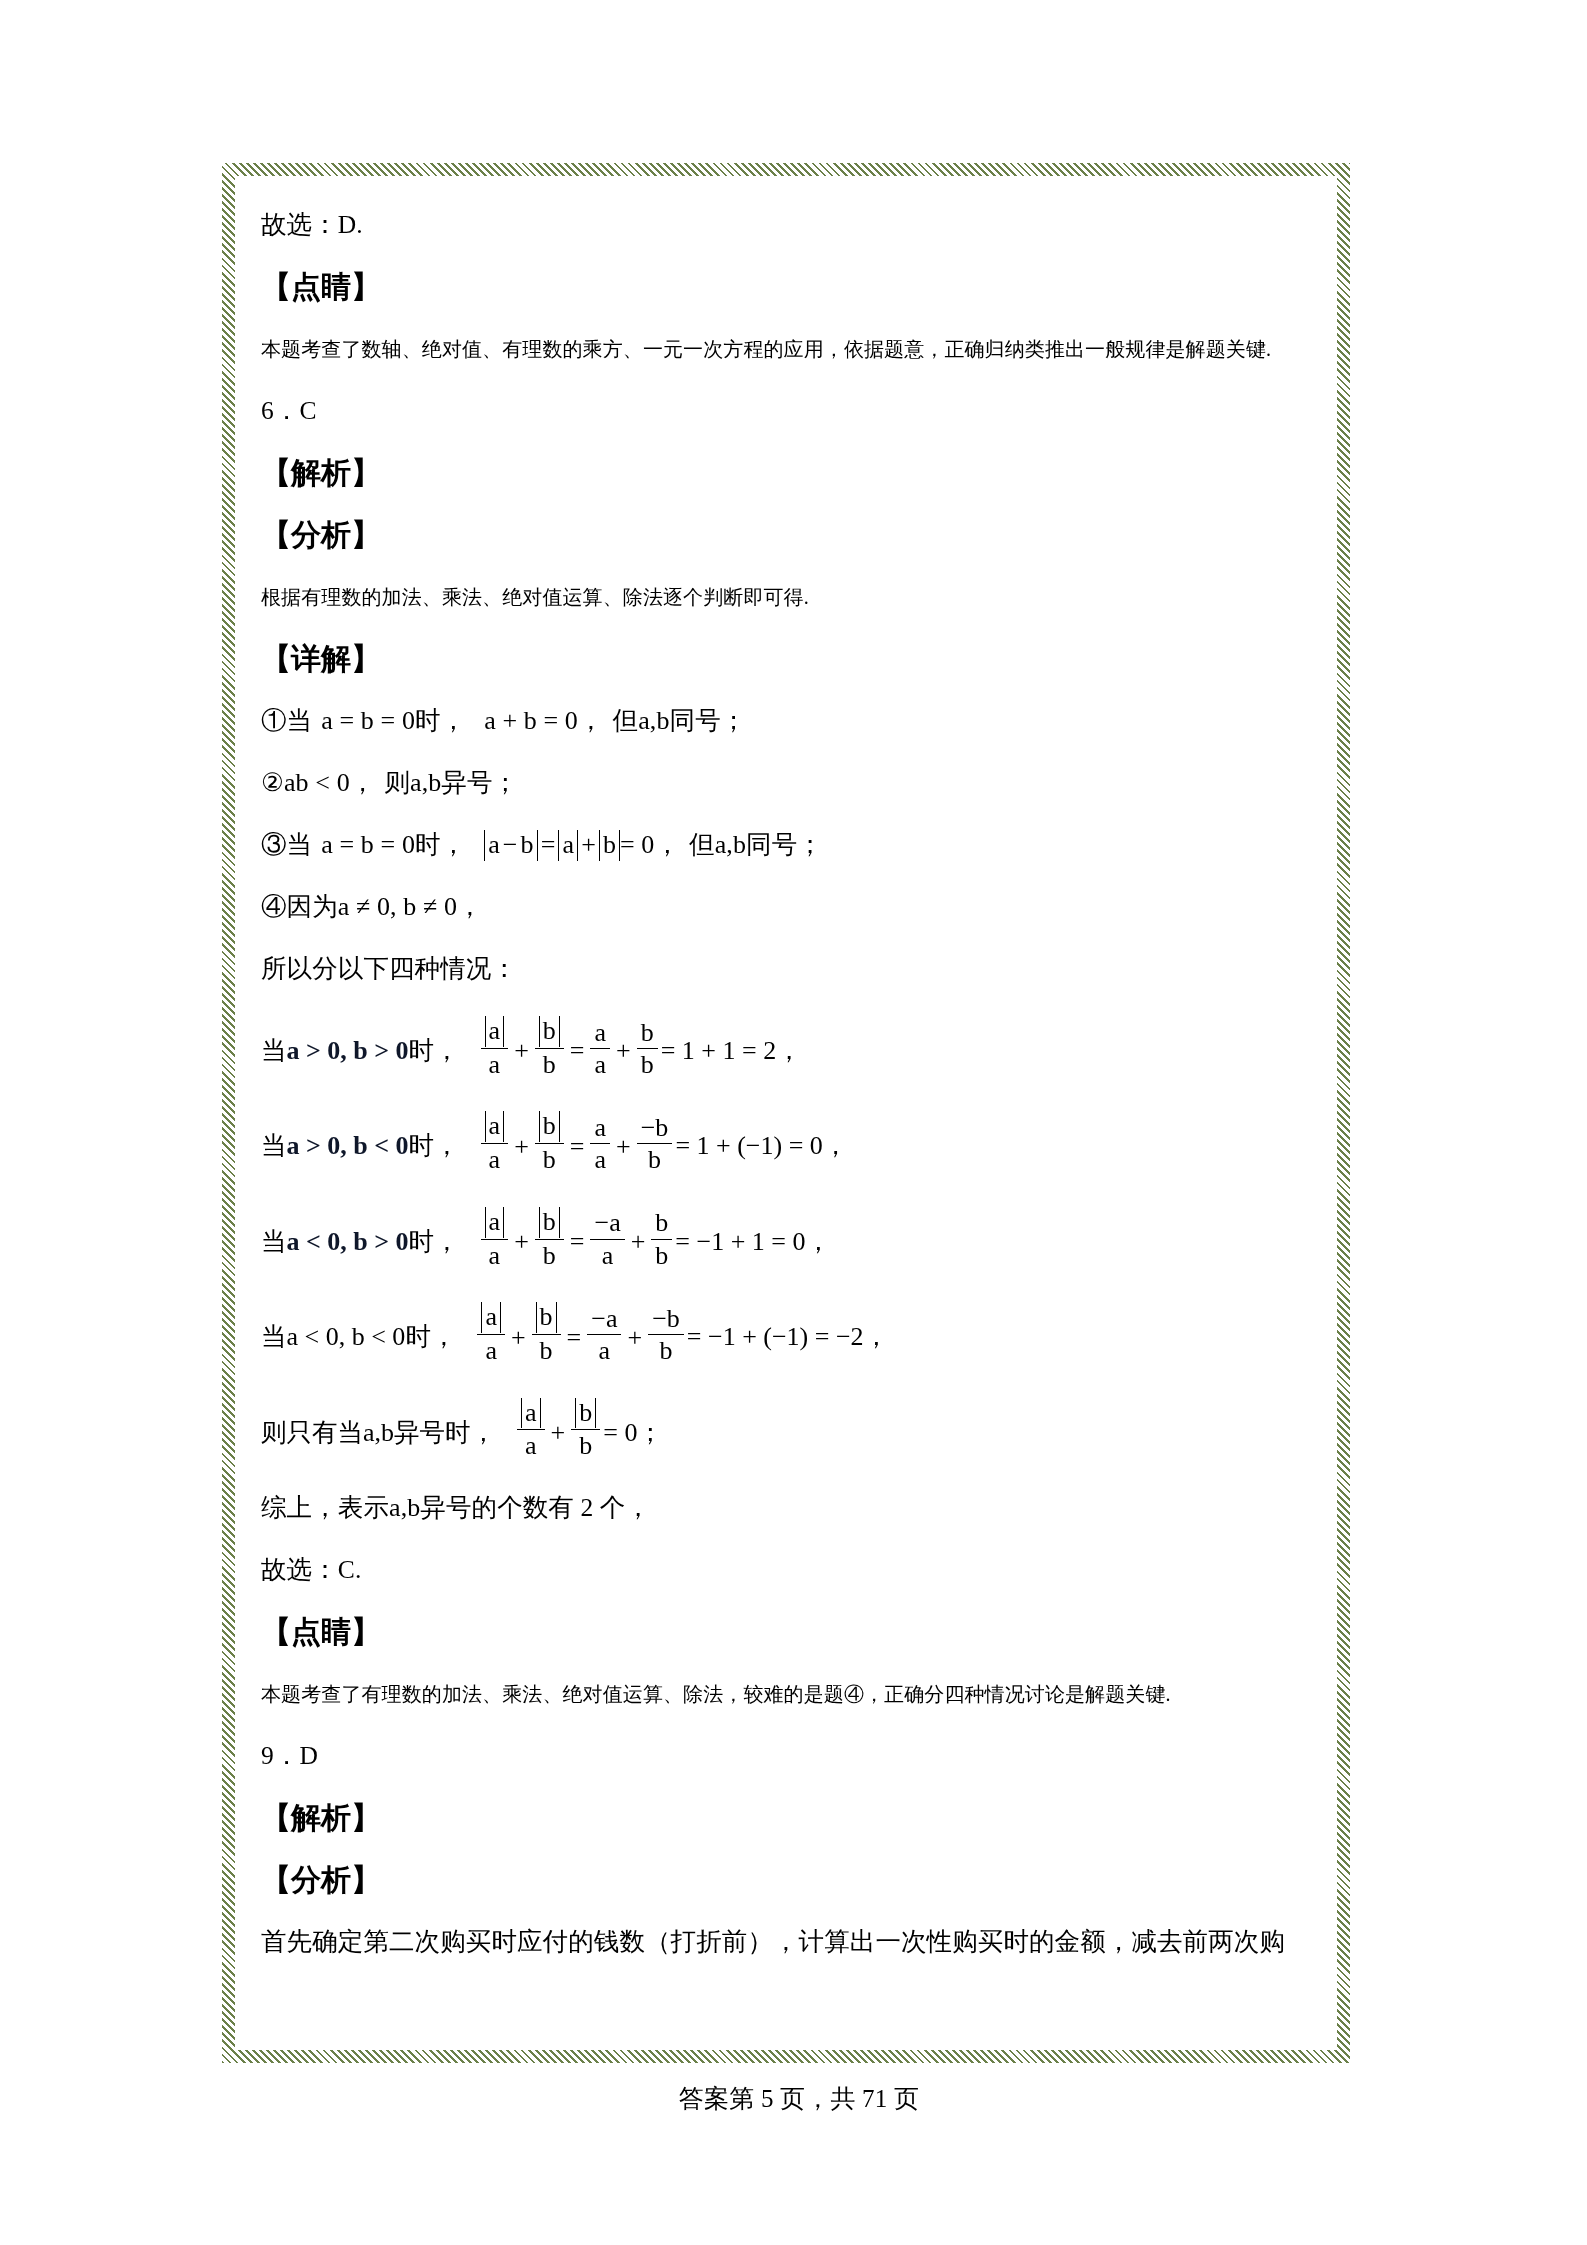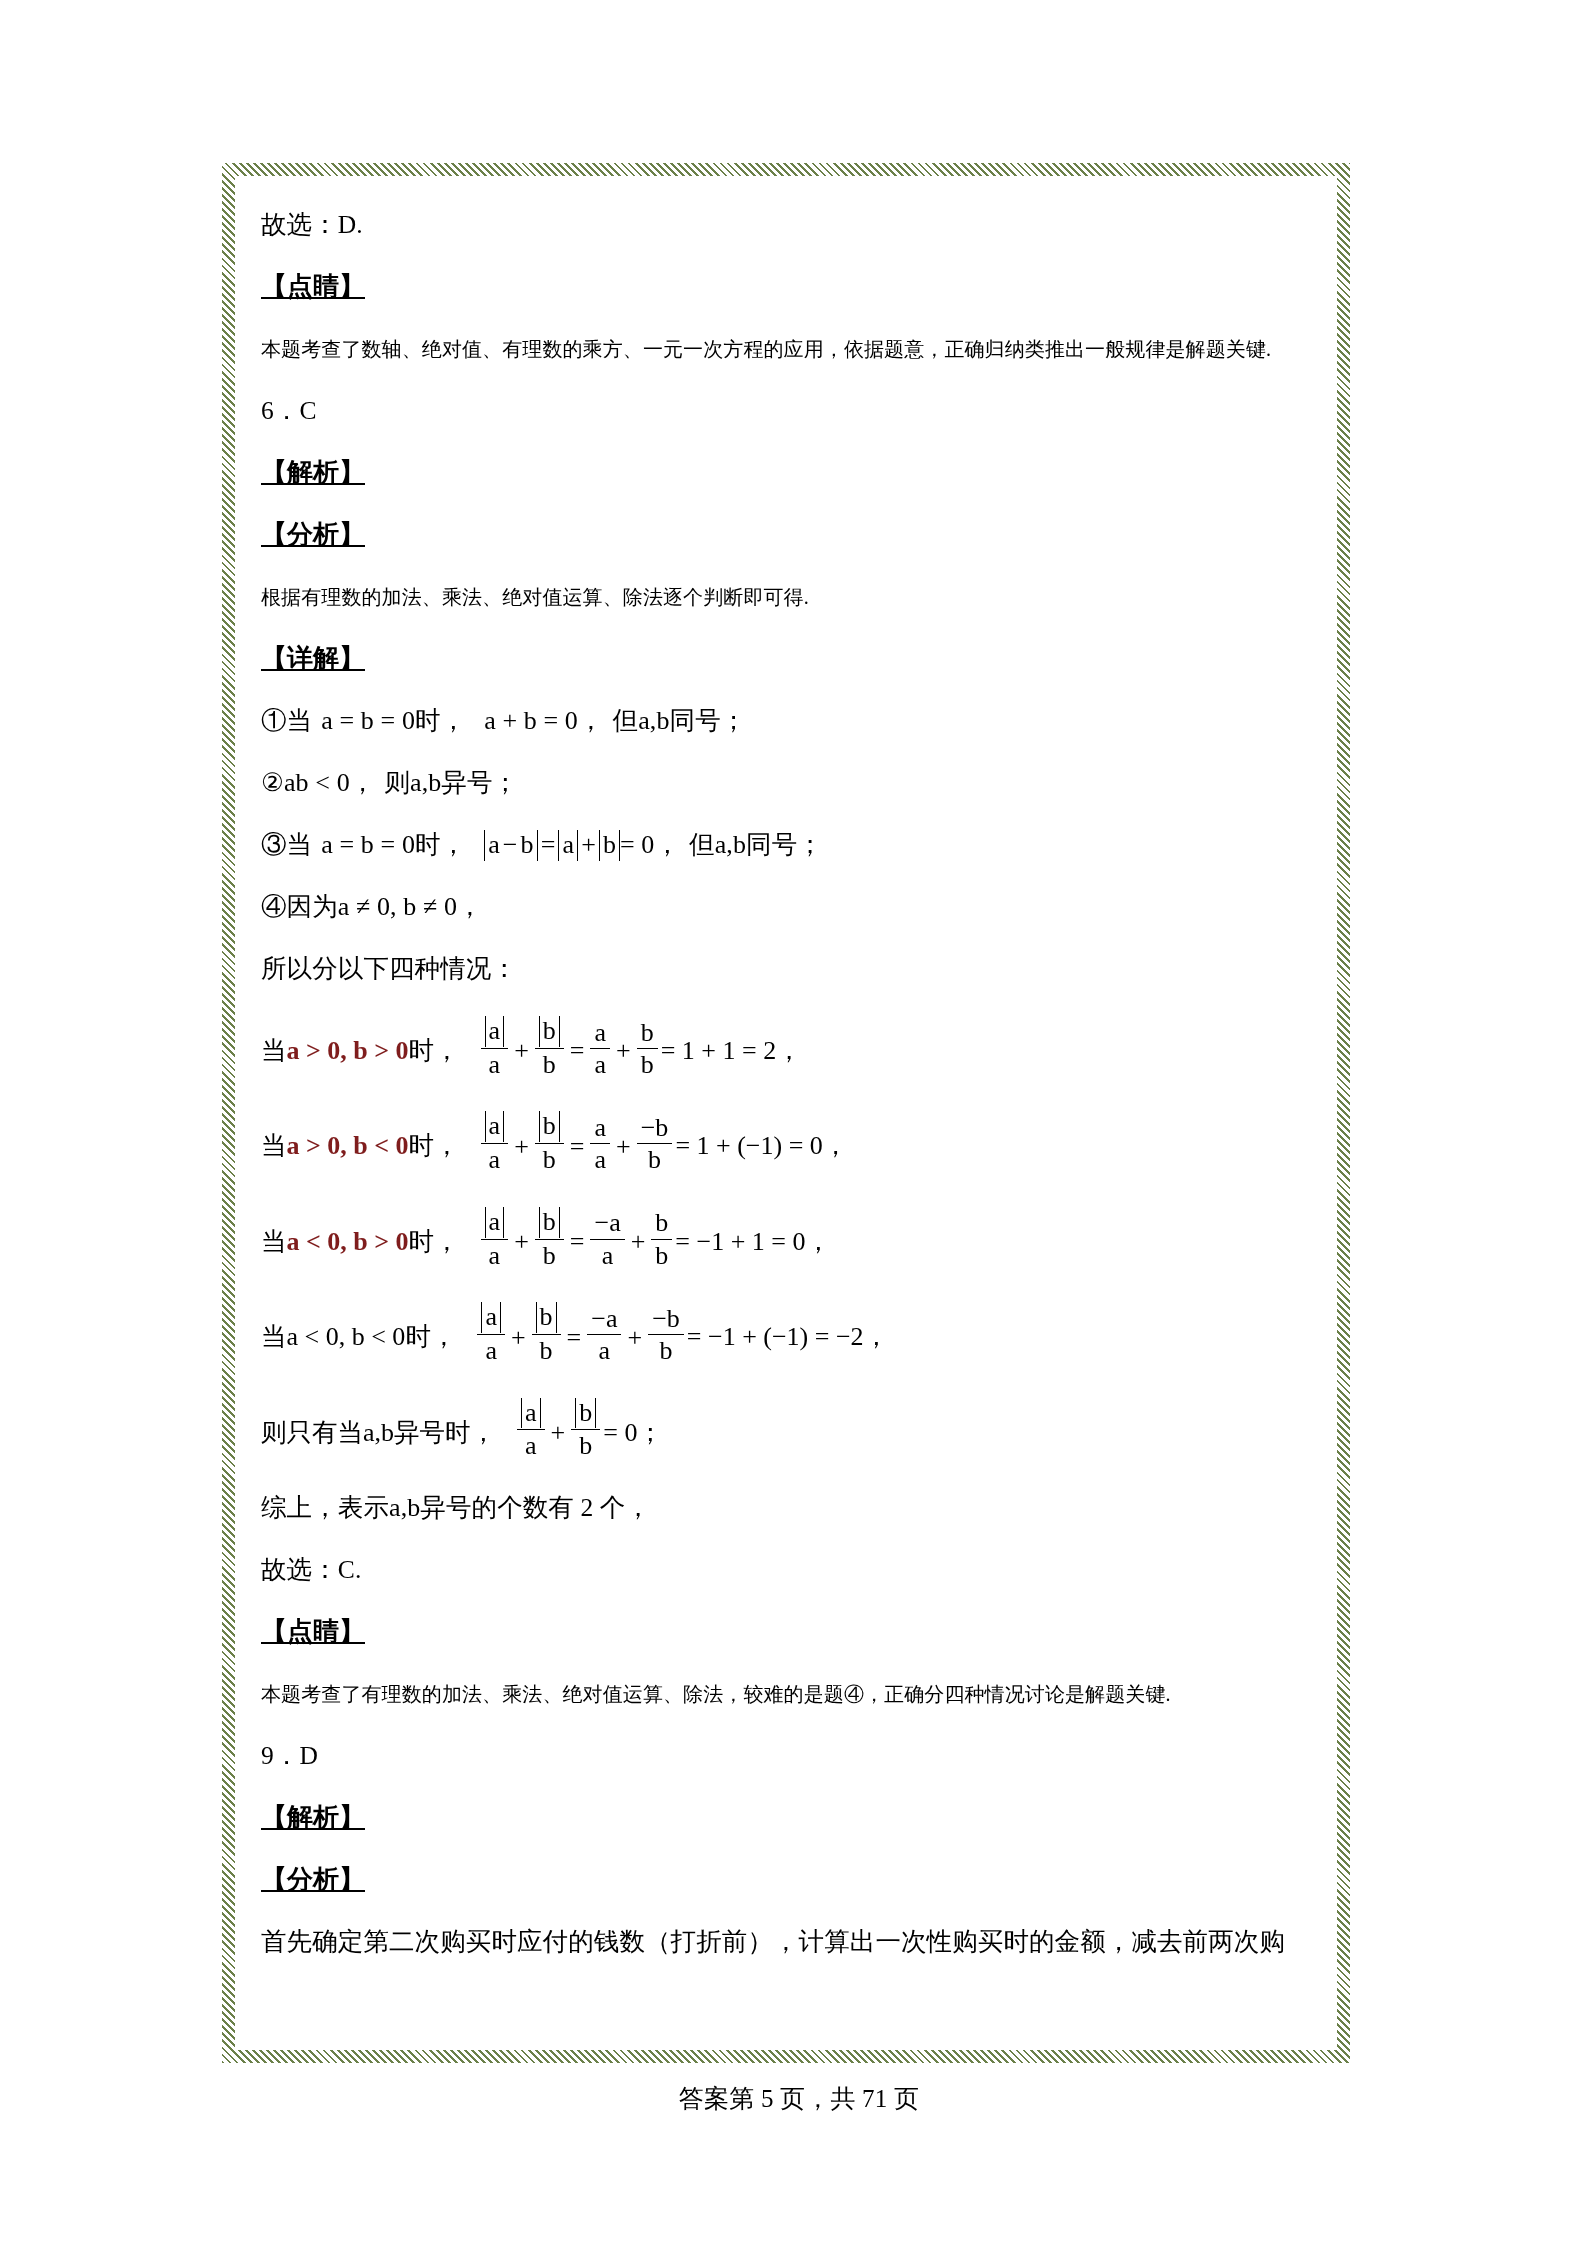--- a/index.html
+++ b/index.html
@@ -57,37 +57,36 @@
     white-space: nowrap;
     letter-spacing: 0.1px;
   }
   .para {
     font-size: 20px;
     line-height: 62px;
     letter-spacing: 0.1px;
   }
   .bracket {
     font-weight: bold;
-    font-size: 26px;
+    font-size: 30px;
     line-height: 62px;
-    text-decoration: underline;
   }
 
   
   .mi {
     font-family: "Liberation Serif", "DejaVu Serif", serif;
     font-size: 26px;
   }
   .mn, .mo {
     font-family: "Liberation Serif", "DejaVu Serif", serif;
     font-style: normal;
     font-size: 26px;
   }
   .mo { padding: 0 3px; }
-  .red { color: #7f1d1d; font-weight: bold; }
+  .red { color: #0f172a; font-weight: bold; }
 
   
   .abs {
     display: inline-block;
     border-left: 1.4px solid #000;
     border-right: 1.4px solid #000;
     padding: 0 3px;
     line-height: 1.18;
     margin-top: 16px;
   }

